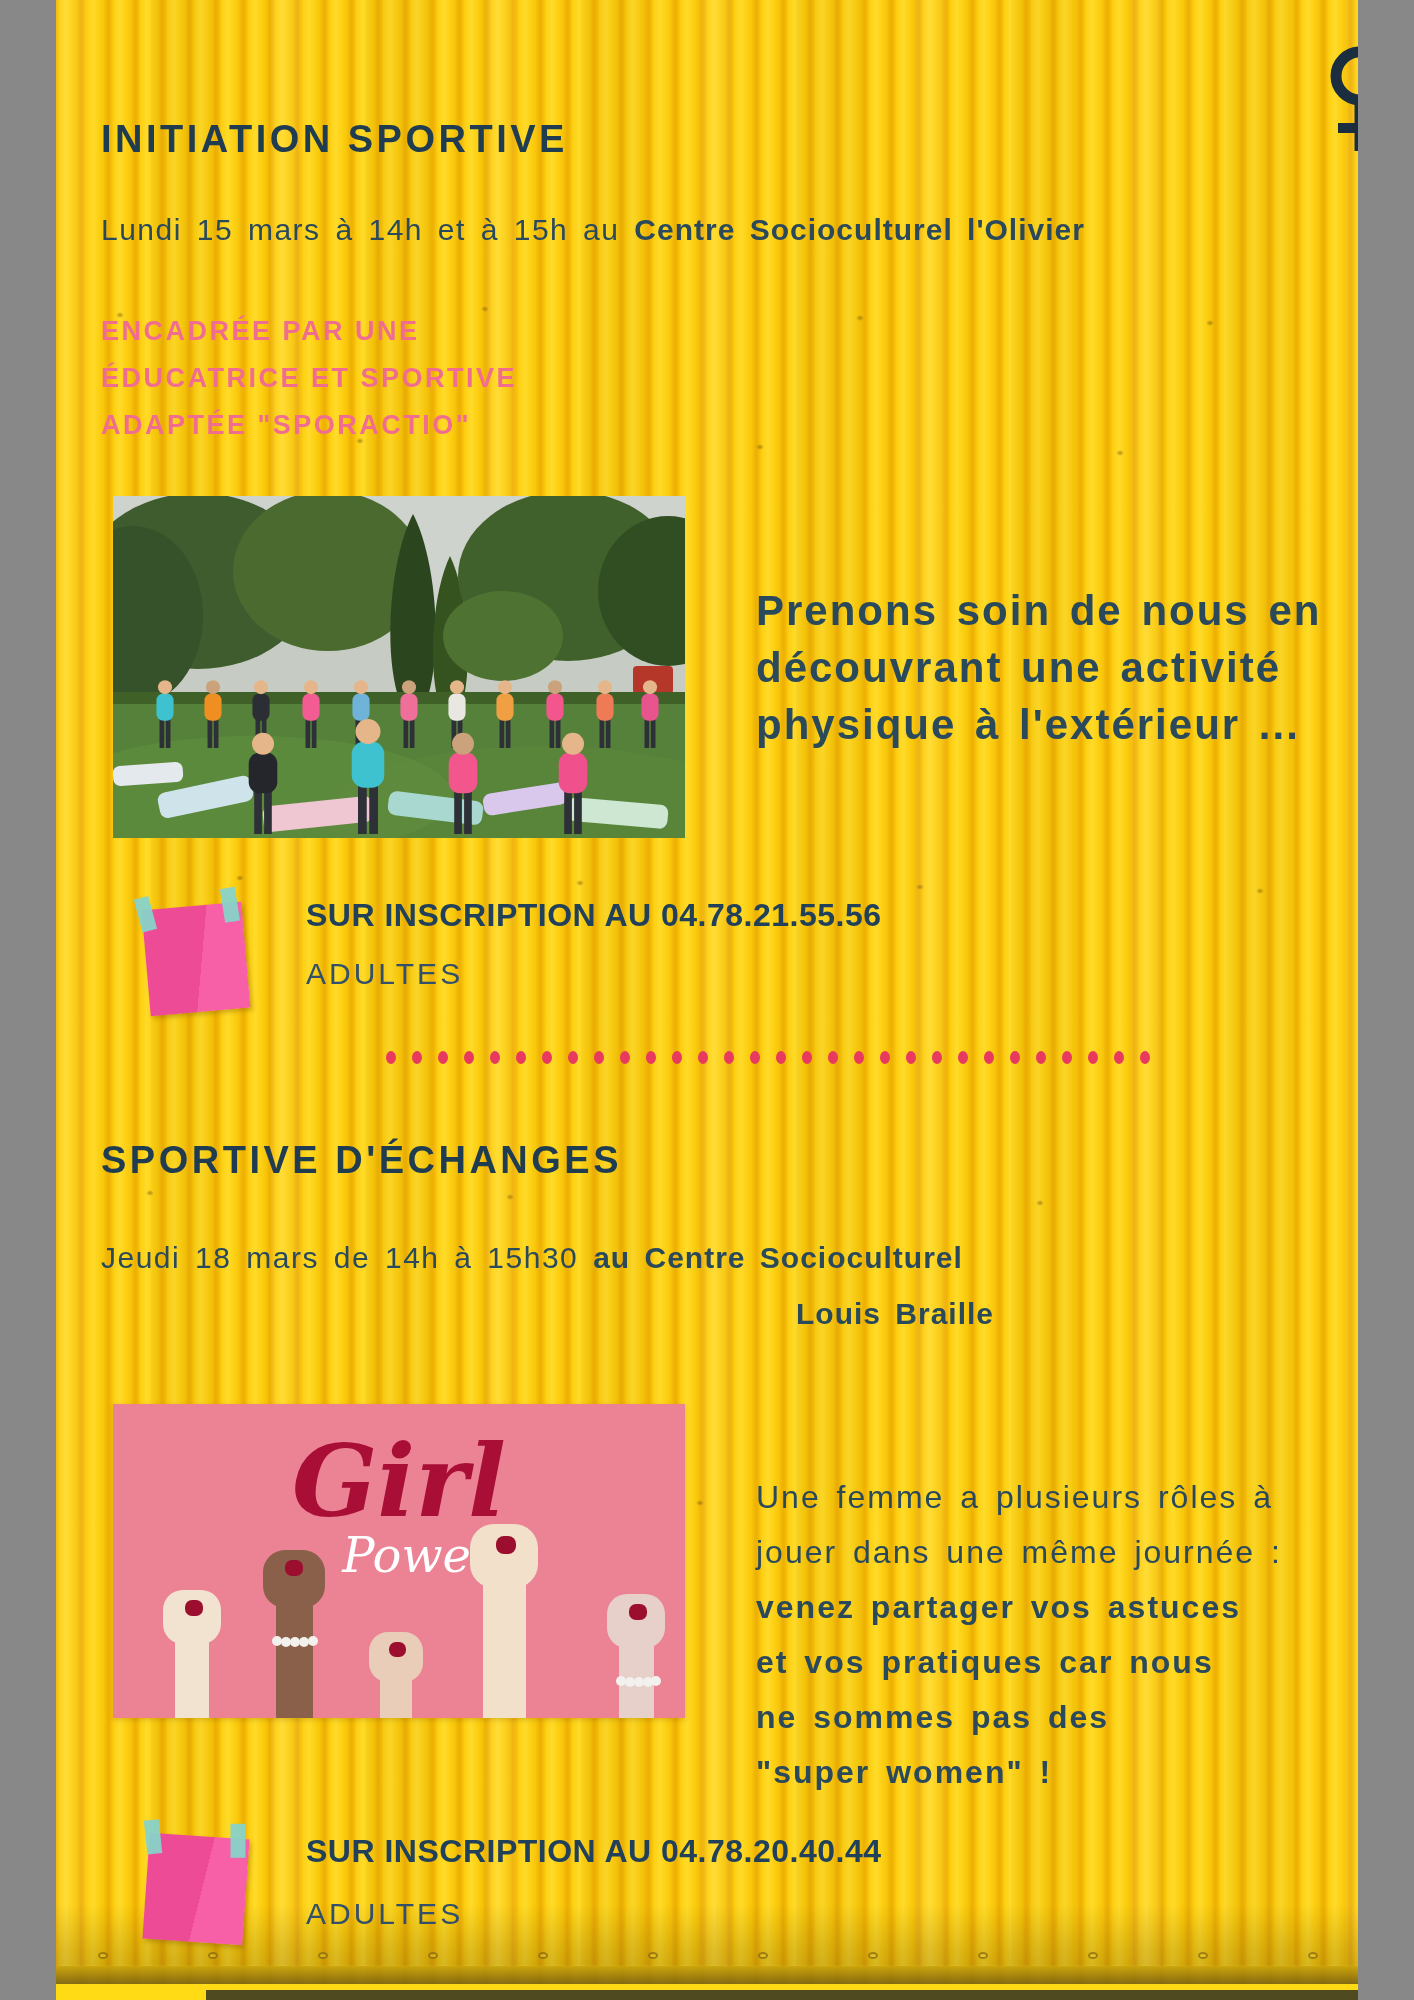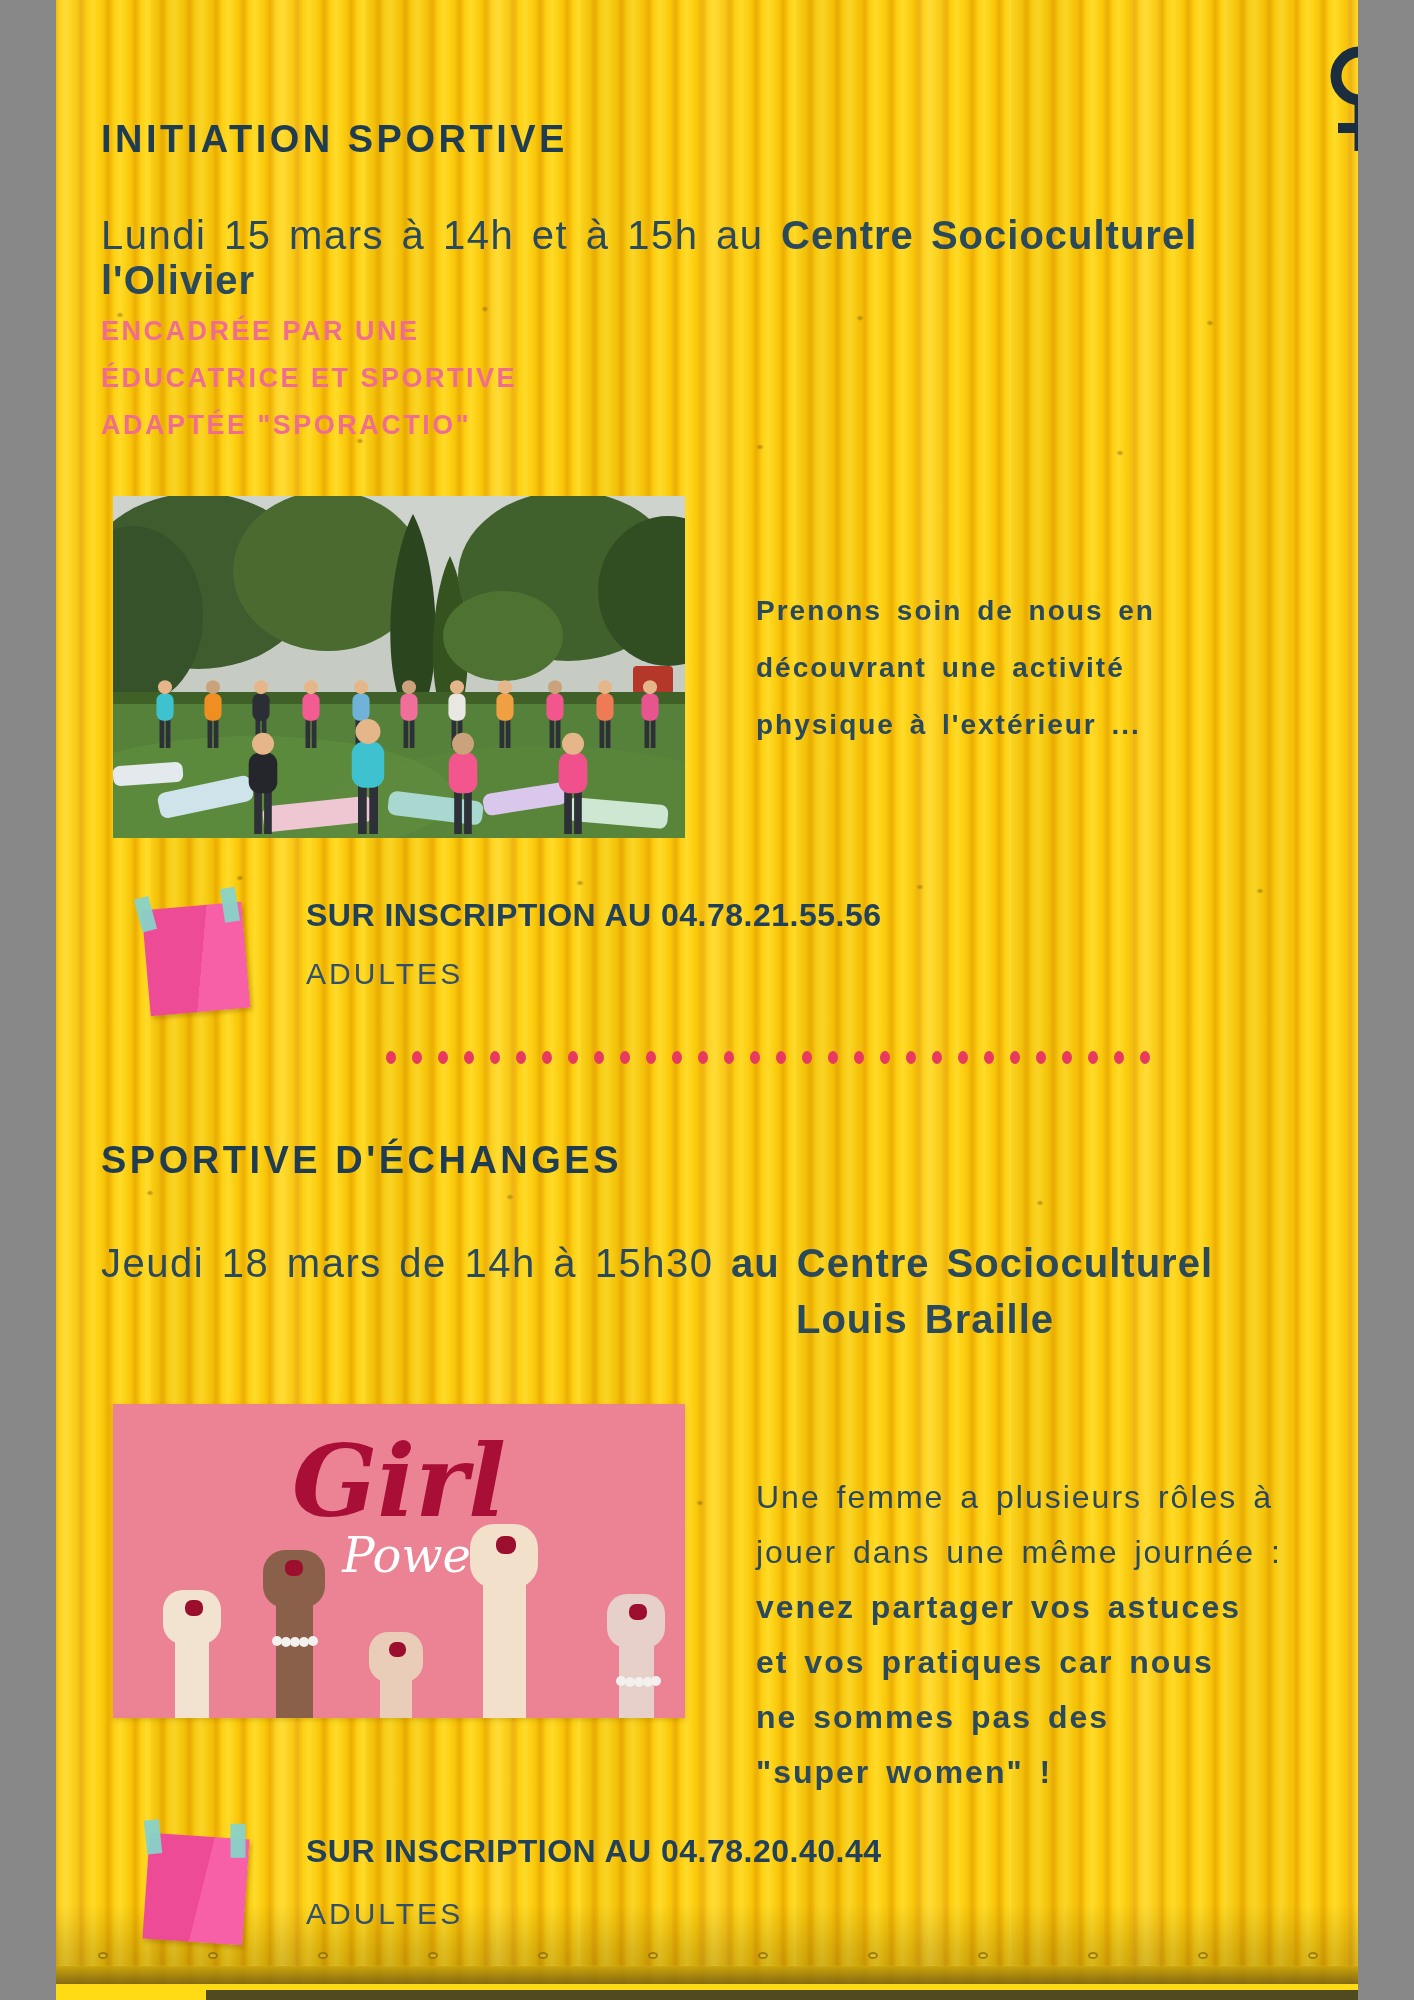--- a/index.html
+++ b/index.html
@@ -17,30 +17,30 @@
   }
   .overlay{position:absolute;inset:0;pointer-events:none;
     background-image:
       linear-gradient(180deg,rgba(0,0,0,0) 0%,rgba(0,0,0,0) 95.2%,rgba(100,75,5,.20) 97.4%,rgba(70,52,6,.22) 98.2%,rgba(255,232,70,.28) 99.1%,rgba(0,0,0,0) 100%),
       repeating-linear-gradient(90deg,rgba(255,255,255,.06) 0 30px,rgba(255,255,255,0) 30px 95px,rgba(150,105,0,.05) 95px 160px,rgba(255,255,255,0) 160px 215px);
   }
   .female-icon{position:absolute;left:1268px;top:46px;width:72px;height:112px;}
   .h{position:absolute;left:45px;margin:0;font-size:38px;font-weight:700;letter-spacing:3.5px;color:#1f3c50;}
   .h1a{top:118px;}
   .h1b{top:1139px;}
-  .date{position:absolute;left:45px;margin:0;font-size:40px;letter-spacing:1.5px;word-spacing:5px;color:#2a4a5c;}
+  .date{position:absolute;left:45px;margin:0;font-size:30px;letter-spacing:1.5px;word-spacing:5px;color:#2a4a5c;}
   .date b{font-weight:700;letter-spacing:1px;}
   .d1{top:213px;}
   .d2{top:1241px;text-align:center;}
   .d2b{left:740px;top:1297px;}
   .pinkblock{position:absolute;left:45px;top:308px;font-size:27px;font-weight:700;letter-spacing:2.5px;line-height:47px;color:#f16d8f;}
   .photo{position:absolute;left:57px;top:496px;width:572px;height:342px;}
   .photo svg,.girl svg{display:block;width:100%;height:100%;}
   .desc{position:absolute;left:700px;color:#2a4a5c;}
-  .desc1{top:582px;font-size:28px;font-weight:700;line-height:57px;letter-spacing:2px;word-spacing:5px;}
+  .desc1{top:582px;font-size:42px;font-weight:700;line-height:57px;letter-spacing:2px;word-spacing:5px;}
   .desc2{top:1470px;font-size:32px;line-height:55px;letter-spacing:2px;word-spacing:5px;}
   .desc2 .bld{font-weight:700;}
   .note{position:absolute;left:90px;width:100px;height:106px;background:linear-gradient(100deg,#ee4b97 0 55%,#f75fa6 55%);box-shadow:2px 3px 4px rgba(120,90,0,.35);}
   .note1{top:906px;transform:rotate(-5deg);}
   .note2{top:1836px;transform:rotate(4deg);}
   .tape{position:absolute;width:15px;height:34px;background:#88d2c9;opacity:.95;}
   .tape.tl{left:-4px;top:-13px;transform:rotate(-10deg);}
   .tape.tr{right:4px;top:-15px;transform:rotate(-4deg);}
   .insc{position:absolute;left:250px;font-size:32px;font-weight:700;letter-spacing:.5px;color:#21415a;white-space:nowrap;}
   .i1{top:897px;}

